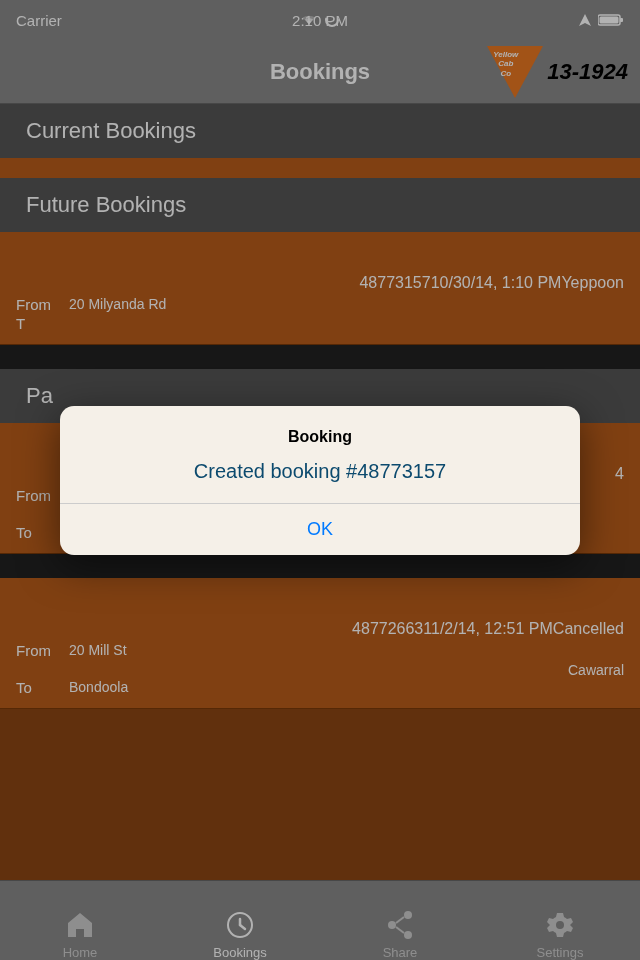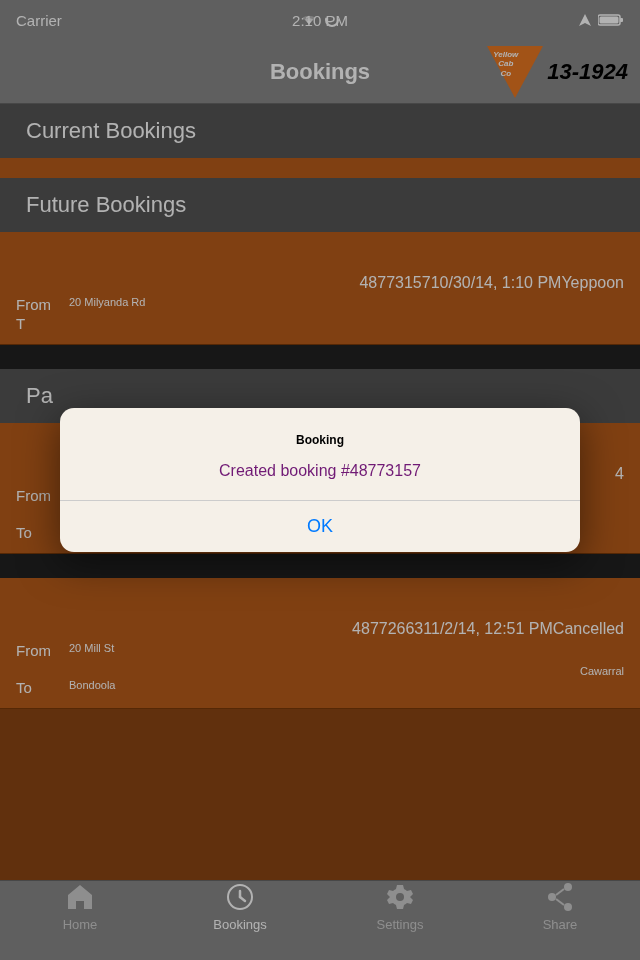--- a/index.html
+++ b/index.html
@@ -115,21 +115,21 @@
       margin-bottom: 4px;
       margin-top: 32px;
     }
     .booking-label {
       color: #fff;
       font-size: 15px;
       min-width: 45px;
     }
     .booking-value {
       color: #fff;
-      font-size: 11px;
+      font-size: 14px;
     }
 
     .black-divider {
       background: #222;
       height: 24px;
     }
 
     
     .modal-overlay {
       position: absolute;
@@ -149,32 +149,32 @@
       border-radius: 14px;
       width: 520px;
       overflow: hidden;
       box-shadow: 0 10px 40px rgba(0,0,0,0.5);
     }
     .modal-header {
       padding: 22px 24px 10px;
       text-align: center;
     }
     .modal-title {
-      font-size: 12px;
+      font-size: 16px;
       font-weight: 700;
       color: #000;
       text-align: center;
     }
     .modal-body {
       padding: 4px 24px 20px;
       text-align: center;
     }
     .modal-message {
-      font-size: 16px;
-      color: #701a75;
+      font-size: 20px;
+      color: #0c4a6e;
     }
     .modal-divider {
       height: 1px;
       background: #ccc;
       margin: 0 0;
     }
     .modal-footer {
       display: flex;
       justify-content: center;
     }
@@ -194,21 +194,21 @@
     
     .tab-bar {
       position: absolute;
       bottom: 0;
       left: 0;
       width: 640px;
       height: 80px;
       background: #888;
       border-top: 1px solid #666;
       display: flex;
-      align-items: flex-start;
+      align-items: flex-end;
     }
     .tab-item {
       flex: 1;
       display: flex;
       flex-direction: column;
       align-items: center;
       justify-content: center;
       gap: 4px;
       color: #ccc;
       font-size: 13px;
@@ -375,29 +375,29 @@
     <svg class="tab-icon" viewBox="0 0 32 32" fill="none" stroke="#fff" stroke-width="2">
       <circle cx="16" cy="16" r="12" fill="none" stroke="#fff" stroke-width="2"></circle>
       <line x1="16" y1="10" x2="16" y2="16" stroke="#fff" stroke-width="2.5" stroke-linecap="round"></line>
       <line x1="16" y1="16" x2="21" y2="20" stroke="#fff" stroke-width="2.5" stroke-linecap="round"></line>
     </svg>
     <span>Bookings</span>
   </div>
 
   <div class="tab-item">
     <svg class="tab-icon" viewBox="0 0 32 32" fill="#ccc">
-      <path d="M13 4 L12 8 Q10 9 9 10 L5 9 L3 13 L6 16 Q6 17 6 16 L3 19 L5 23 L9 22 Q10 23 12 24 L13 28 L19 28 L20 24 Q22 23 23 22 L27 23 L29 19 L26 16 L29 13 L27 9 L23 10 Q22 9 20 8 L19 4 Z"></path>
-      <circle cx="16" cy="16" r="4" fill="#888"></circle>
-    </svg>
-    <span>Settings</span>
-  </div>
-
-  <div class="tab-item">
-    <svg class="tab-icon" viewBox="0 0 32 32" fill="#ccc">
       <circle cx="24" cy="6" r="4"></circle>
       <circle cx="8" cy="16" r="4"></circle>
       <circle cx="24" cy="26" r="4"></circle>
       <line x1="12" y1="14" x2="20" y2="8" stroke="#ccc" stroke-width="2"></line>
       <line x1="12" y1="18" x2="20" y2="24" stroke="#ccc" stroke-width="2"></line>
     </svg>
     <span>Share</span>
   </div>
+
+  <div class="tab-item">
+    <svg class="tab-icon" viewBox="0 0 32 32" fill="#ccc">
+      <path d="M13 4 L12 8 Q10 9 9 10 L5 9 L3 13 L6 16 Q6 17 6 16 L3 19 L5 23 L9 22 Q10 23 12 24 L13 28 L19 28 L20 24 Q22 23 23 22 L27 23 L29 19 L26 16 L29 13 L27 9 L23 10 Q22 9 20 8 L19 4 Z"></path>
+      <circle cx="16" cy="16" r="4" fill="#888"></circle>
+    </svg>
+    <span>Settings</span>
+  </div>
 </div>
 
 </body></html>

